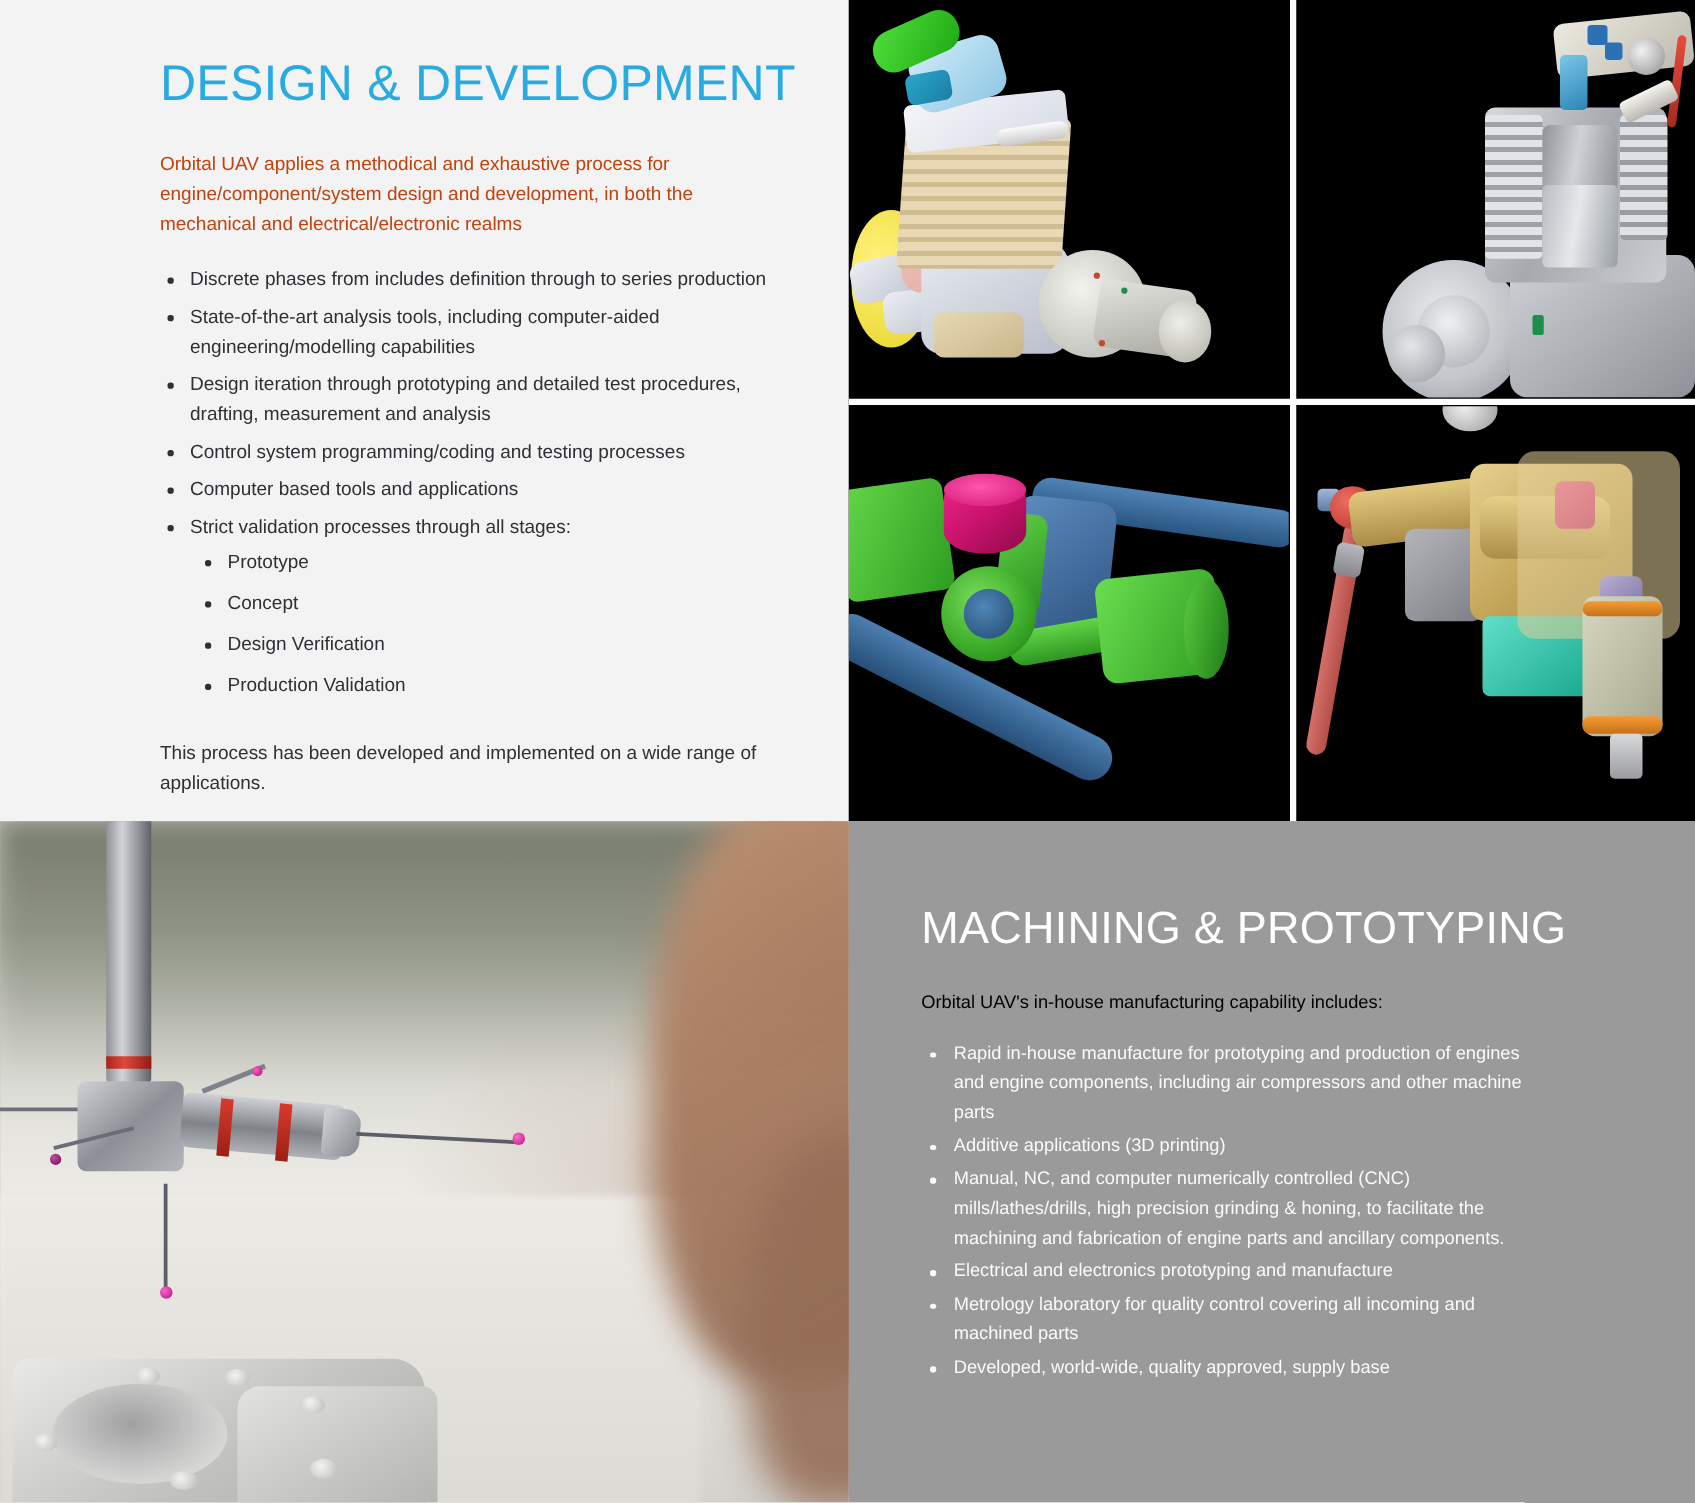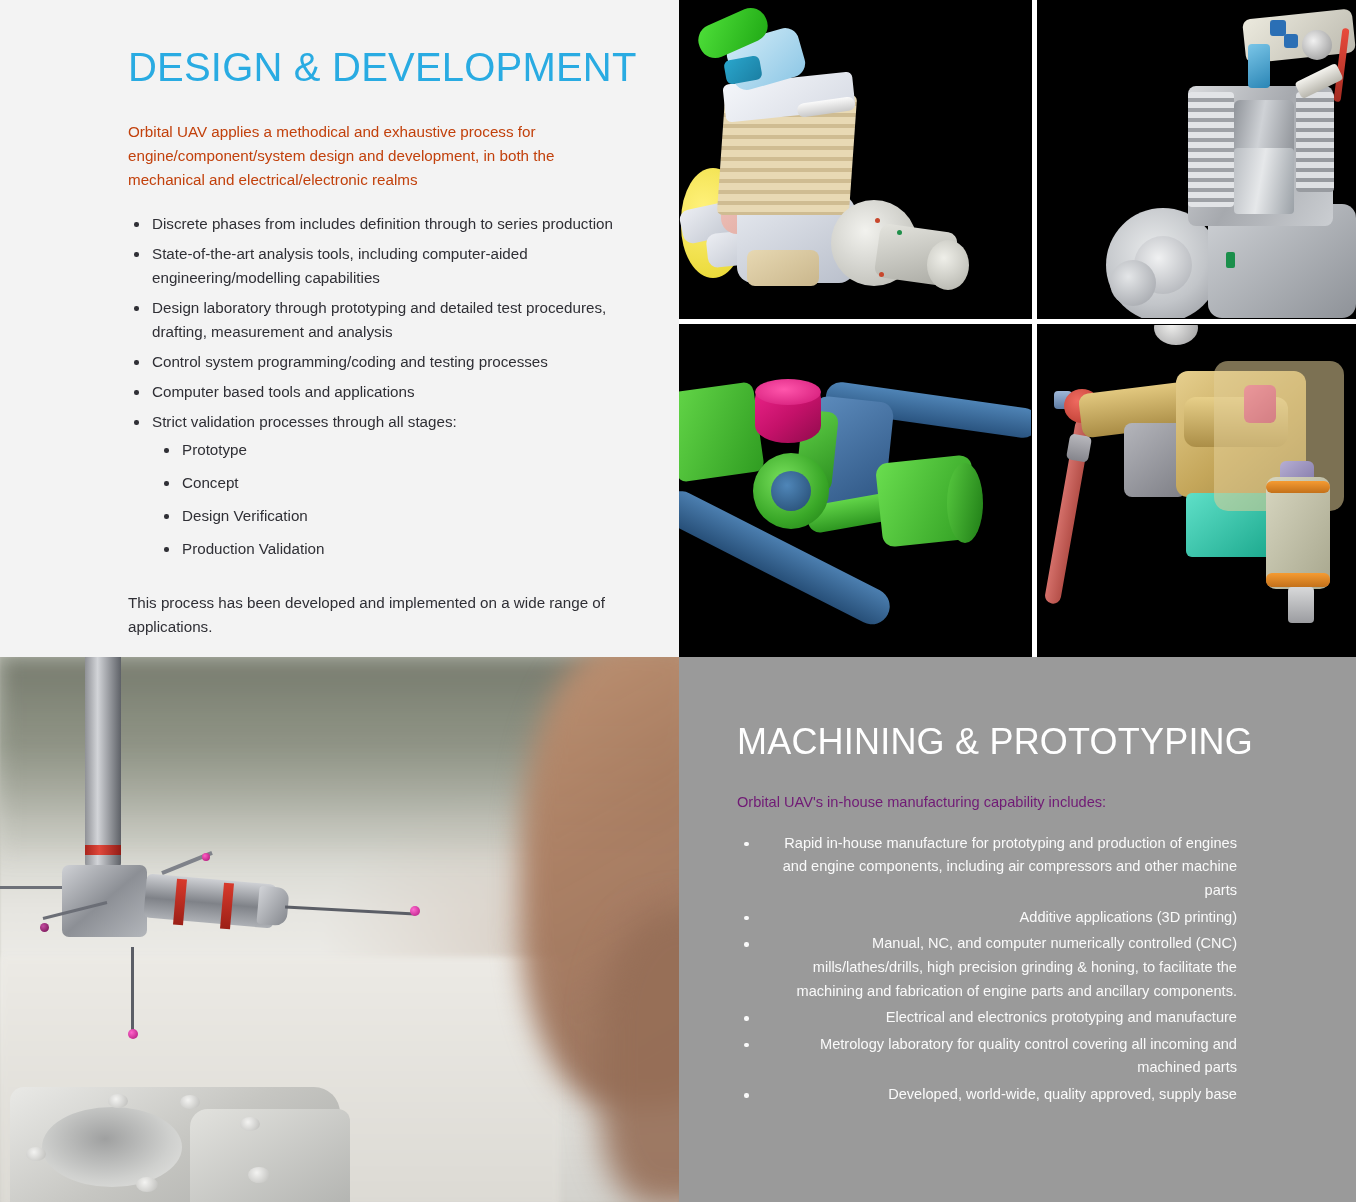--- a/index.html
+++ b/index.html
@@ -668,40 +668,39 @@
   .heading-white {
     color: #ffffff;
     font-size: 36px;
     font-weight: 400;
     line-height: 1.28;
     letter-spacing: 0.2px;
     margin-bottom: 26px;
   }
 
   .body-text-light {
-    color: #701a75;
+    color: #000000;
     font-size: 14.6px;
     line-height: 1.55;
   }
 
   .bullets-light {
     margin: 18px 0 0 0;
     padding: 0;
     list-style: none;
     max-width: 500px;
   }
 
   .bullets-light > li {
     position: relative;
     color: #fafafa;
     font-size: 14.6px;
     line-height: 1.62;
     padding-left: 26px;
     margin-bottom: 3px;
-    text-align: right;
   }
 
   .bullets-light > li::before {
     content: "";
     position: absolute;
     left: 7px;
     top: 10px;
     width: 4.5px;
     height: 4.5px;
     border-radius: 50%;
@@ -716,21 +715,21 @@
   <div class="row-top">
 
     <section class="panel-design">
       <h1 class="heading-blue">DESIGN &amp; DEVELOPMENT</h1>
 
       <p class="body-text">Orbital UAV applies a methodical and exhaustive process for engine/component/system design and development, in both the mechanical and electrical/electronic realms</p>
 
       <ul class="bullets">
         <li>Discrete phases from includes definition through to series production</li>
         <li>State-of-the-art analysis tools, including computer-aided engineering/modelling capabilities</li>
-        <li>Design laboratory through prototyping and detailed test procedures, drafting, measurement and analysis</li>
+        <li>Design iteration through prototyping and detailed test procedures, drafting, measurement and analysis</li>
         <li>Control system programming/coding and testing processes</li>
         <li>Computer based tools and applications</li>
         <li>
           <span>Strict validation processes through all stages:</span>
           <ul class="bullets-sub">
             <li>Prototype</li>
             <li>Concept</li>
             <li>Design Verification</li>
             <li>Production Validation</li>
           </ul>

